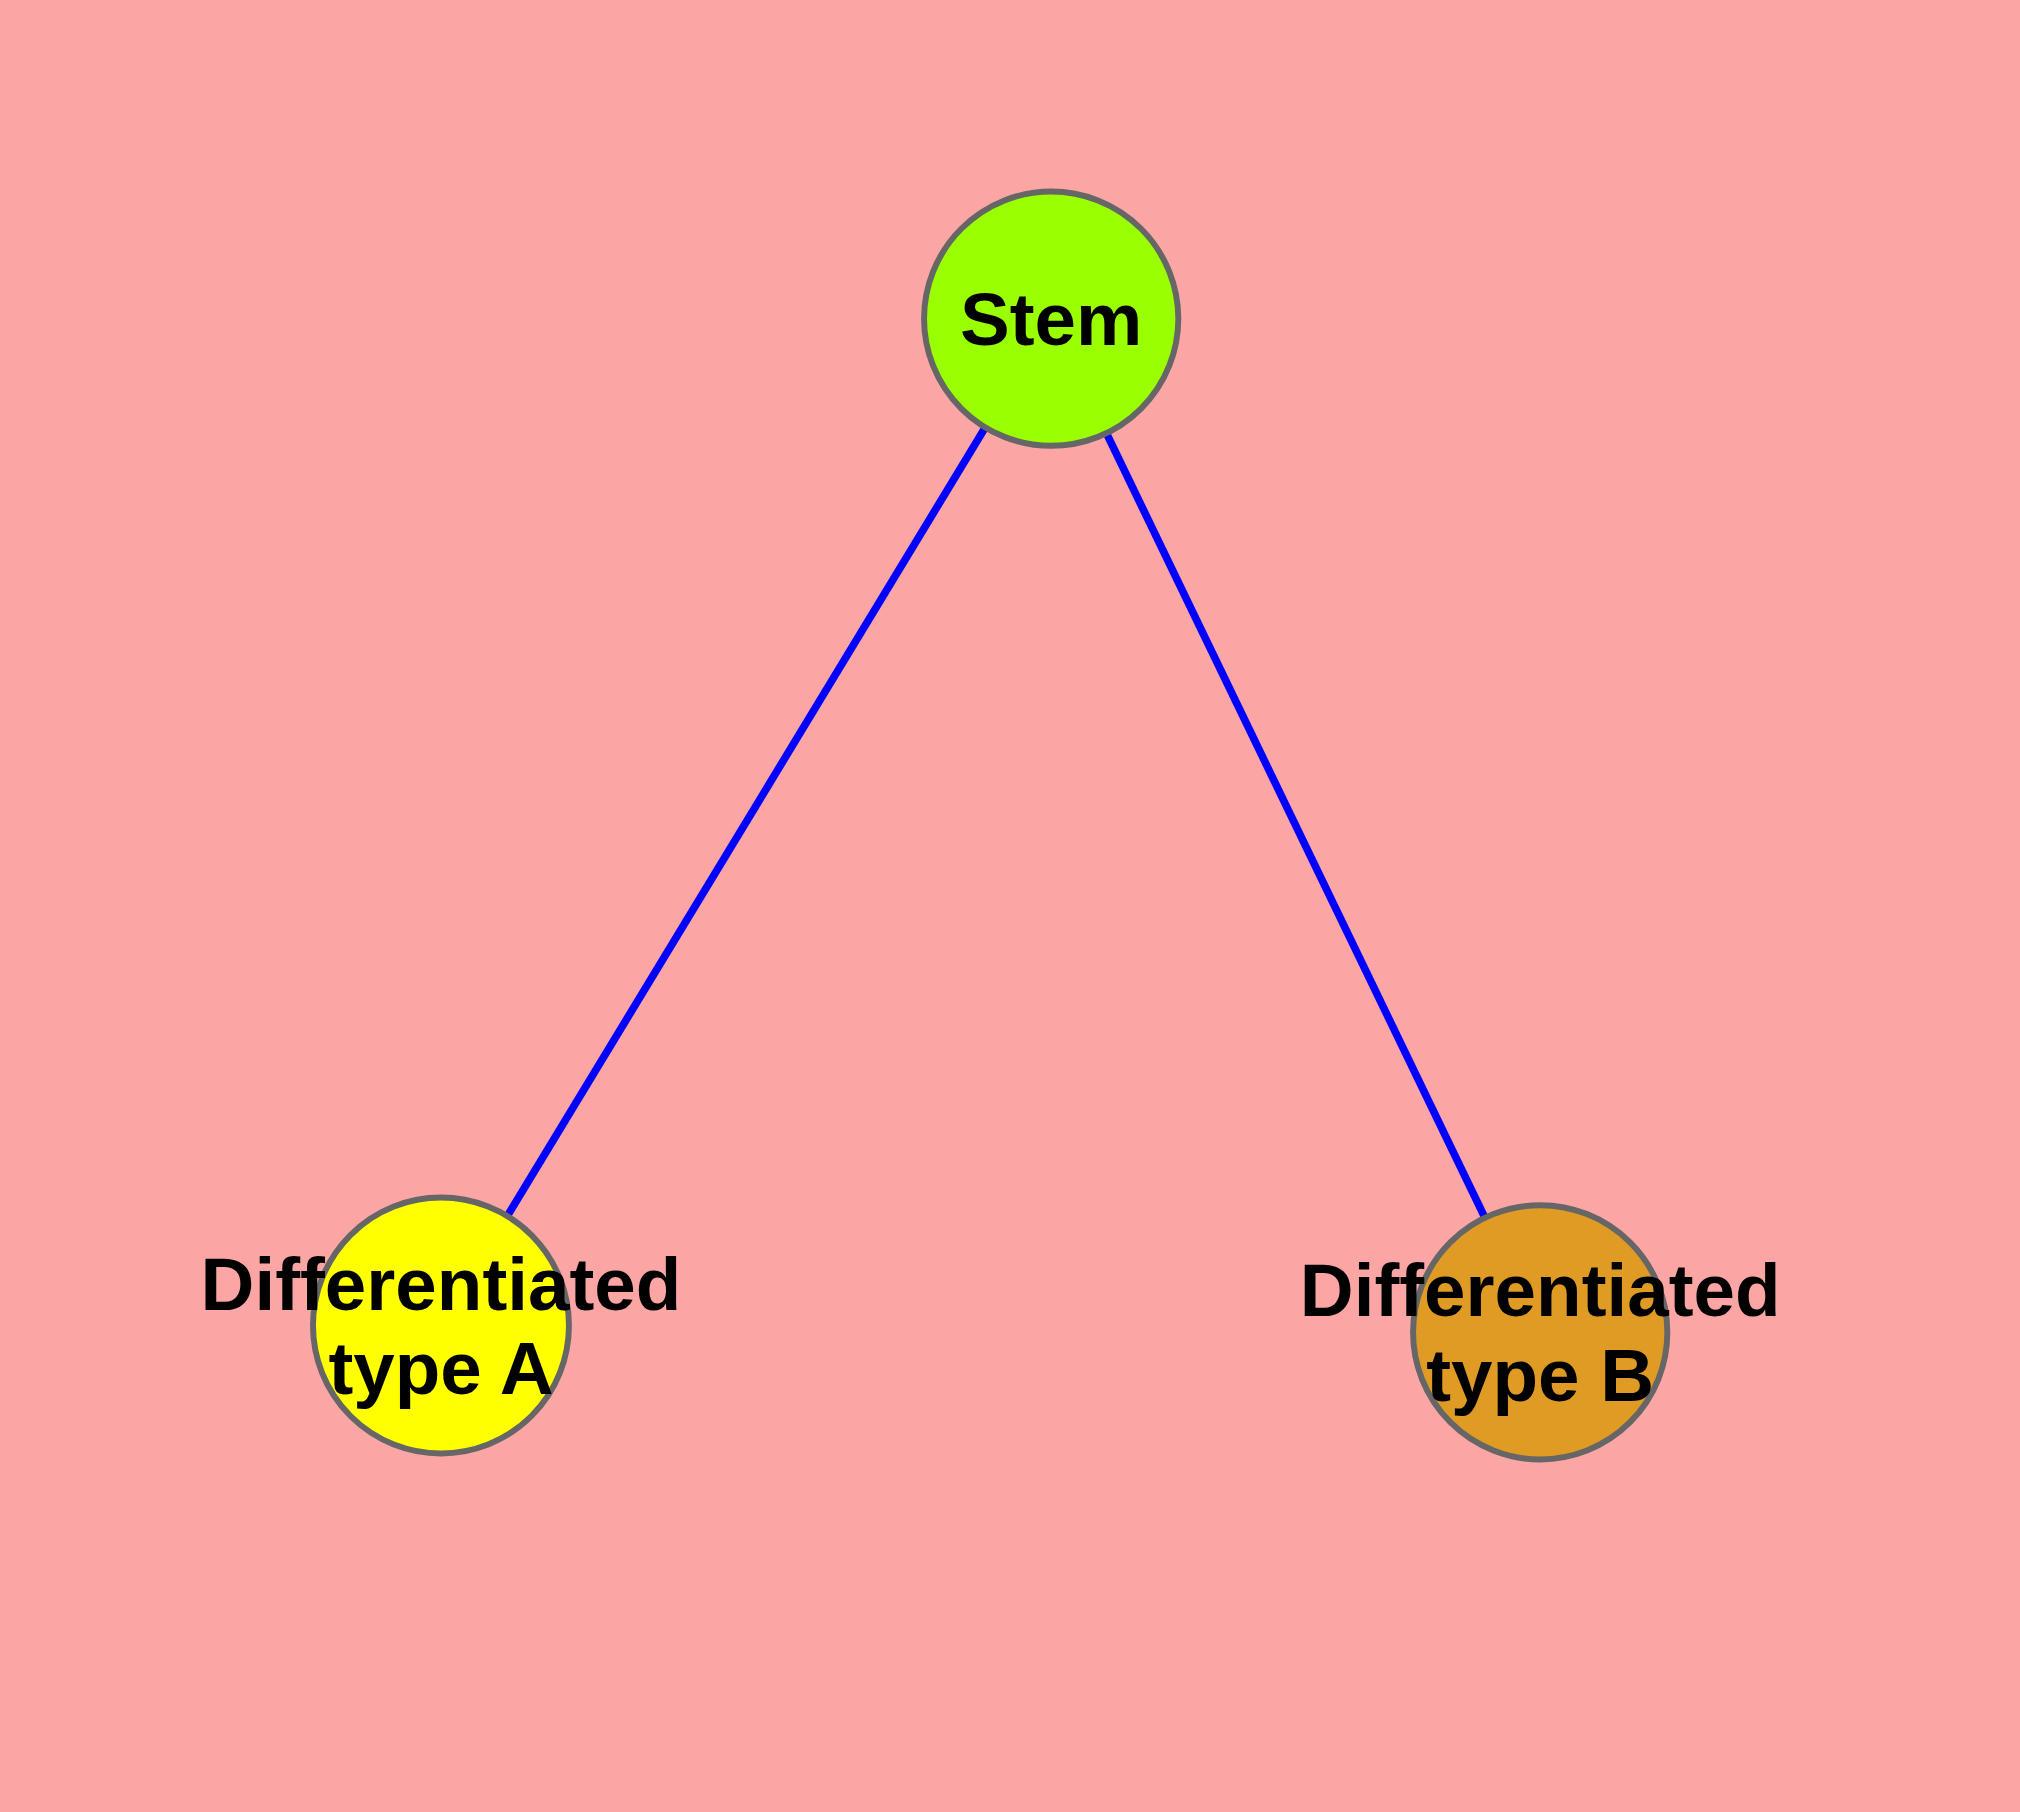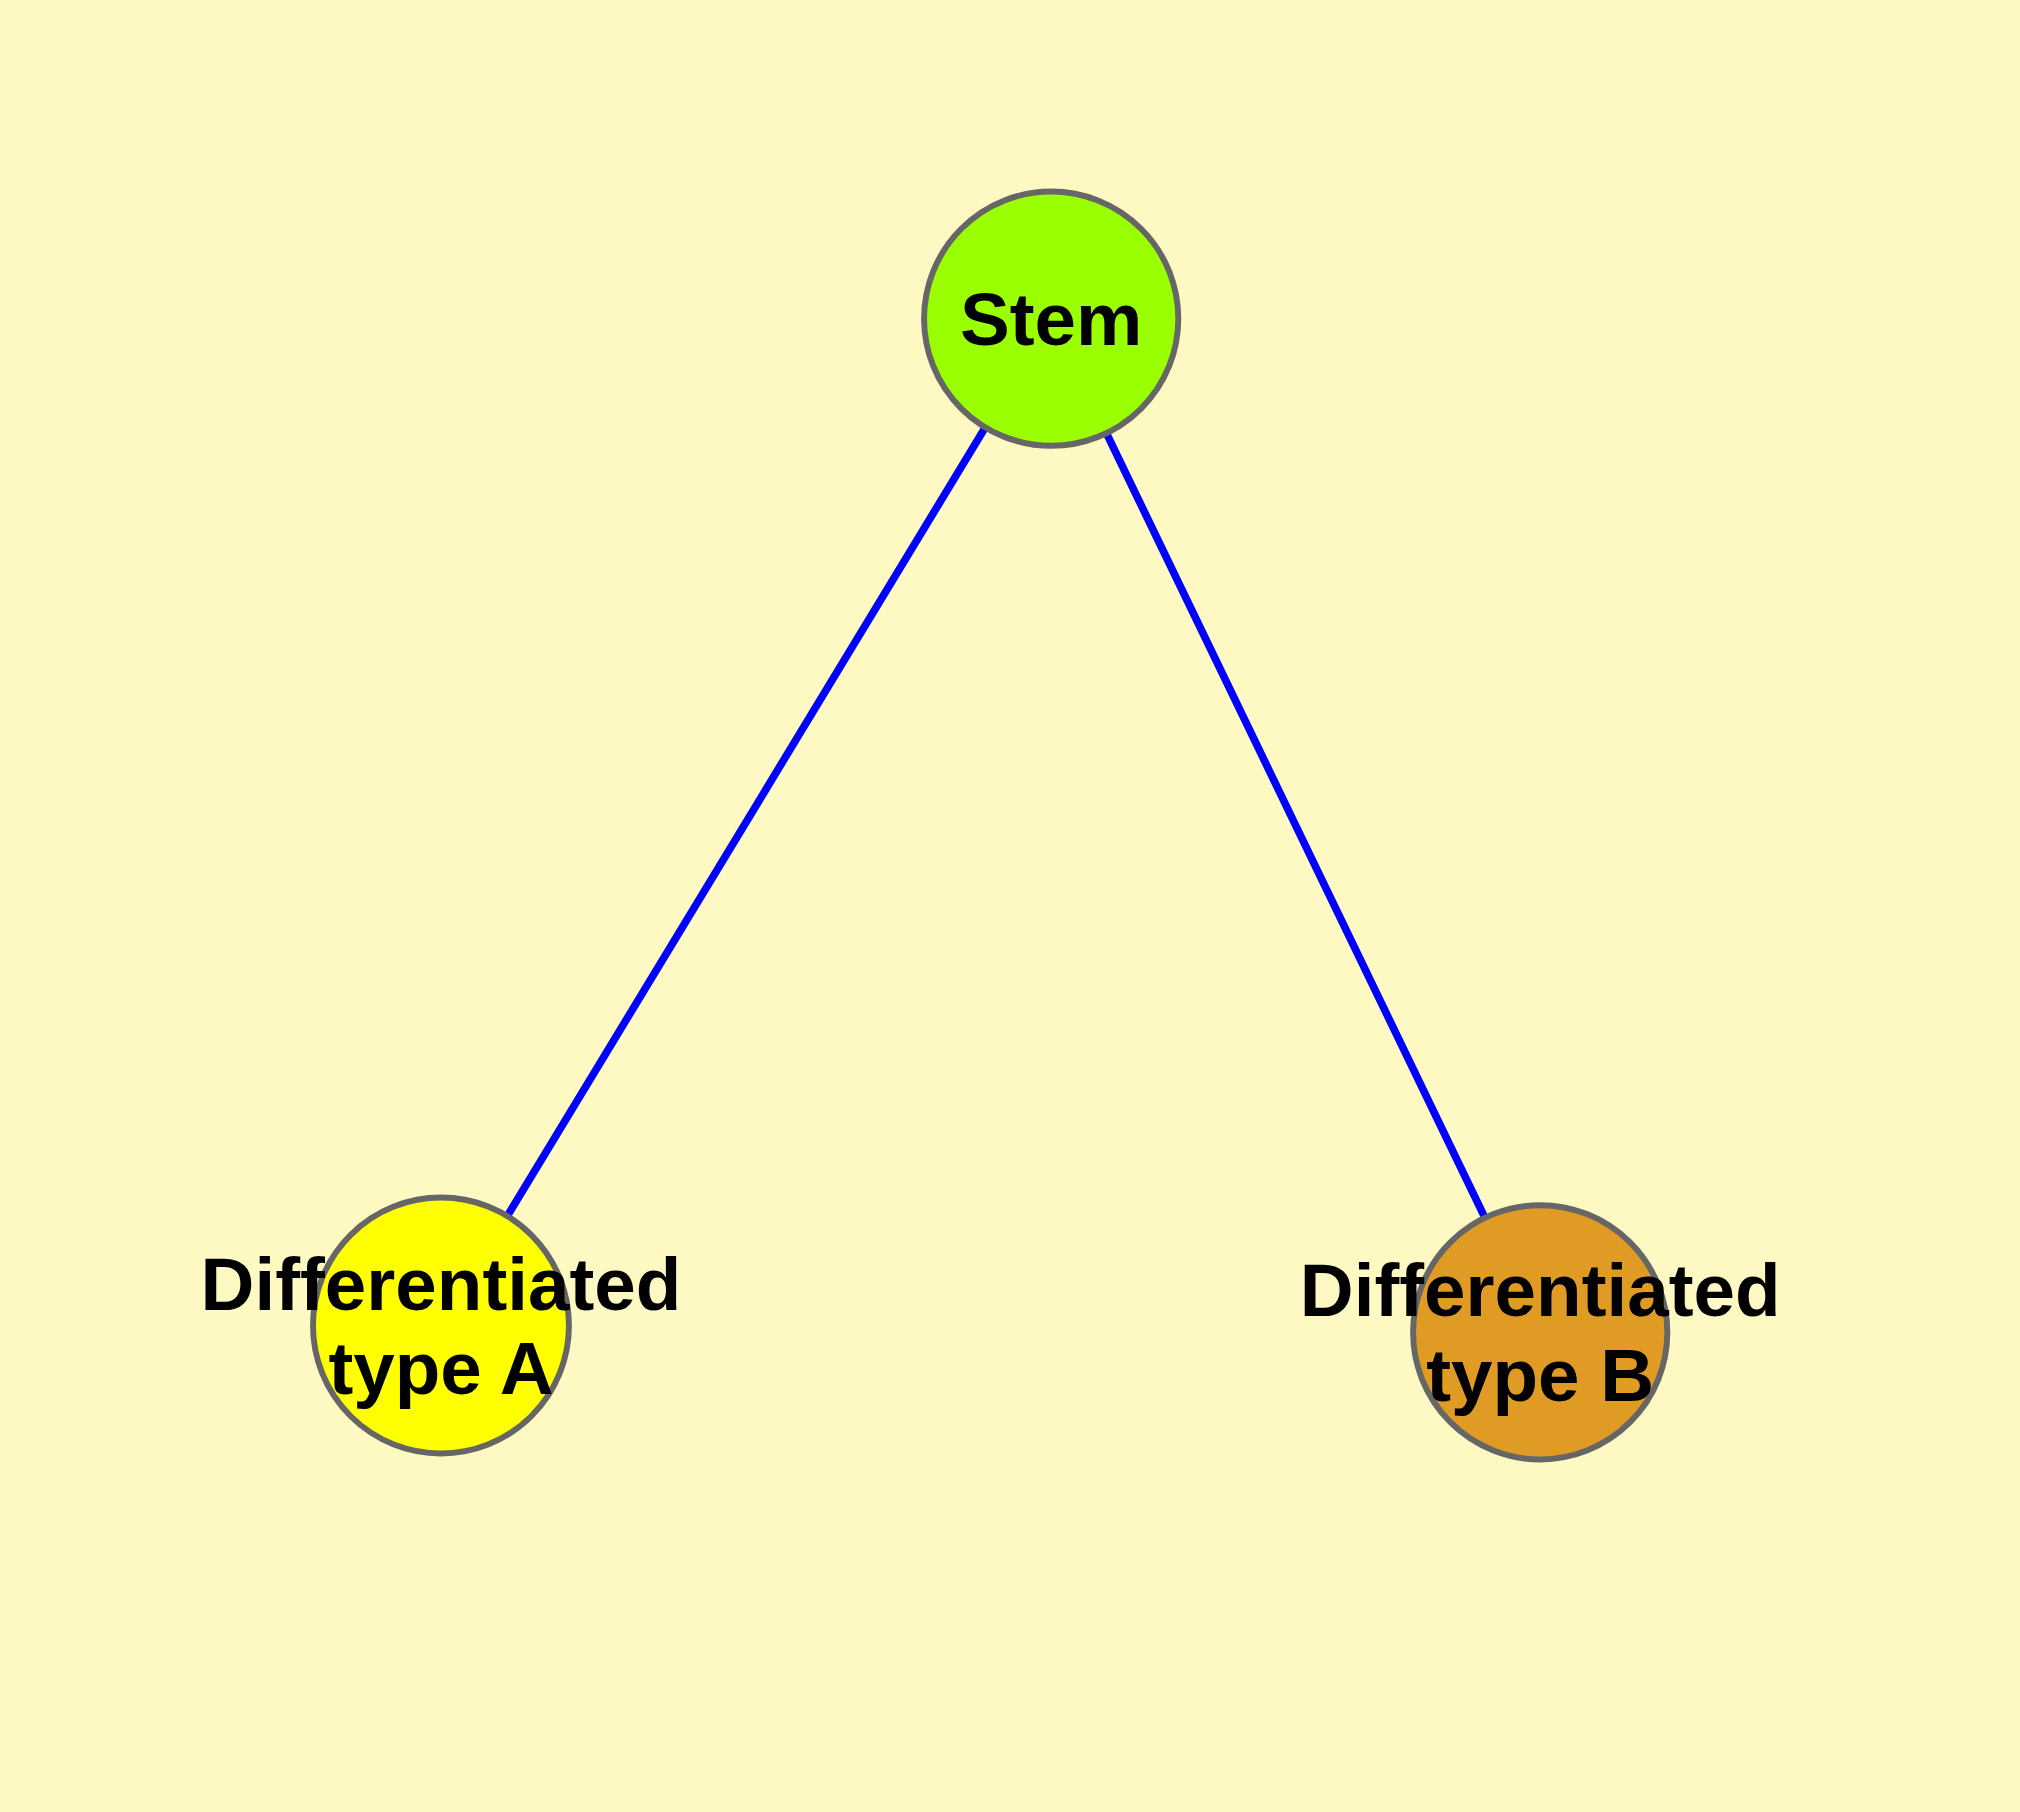--- a/index.html
+++ b/index.html
@@ -46,21 +46,21 @@
   .node-label-stem {
     font-size: 88px;
   }
   .node-label-leaf {
     font-size: 88px;
   }
 </style>
 </head>
 <body>
 
-<div id="canvas" style="background: #fef9c3; text-decoration: underline;">
+<div id="canvas" style="background: #fca5a5; text-decoration: underline;">
   <svg id="graph-svg" viewBox="0 0 2384 2138" xmlns="http://www.w3.org/2000/svg">
 
     <g>
       <line class="edge-line" x1="1240" y1="376" x2="520" y2="1564" stroke="#0000ff"></line>
       <line class="edge-line" x1="1240" y1="376" x2="1817" y2="1572" stroke="#0000ff"></line>
     </g>
 
     <g>
 
       <g>

